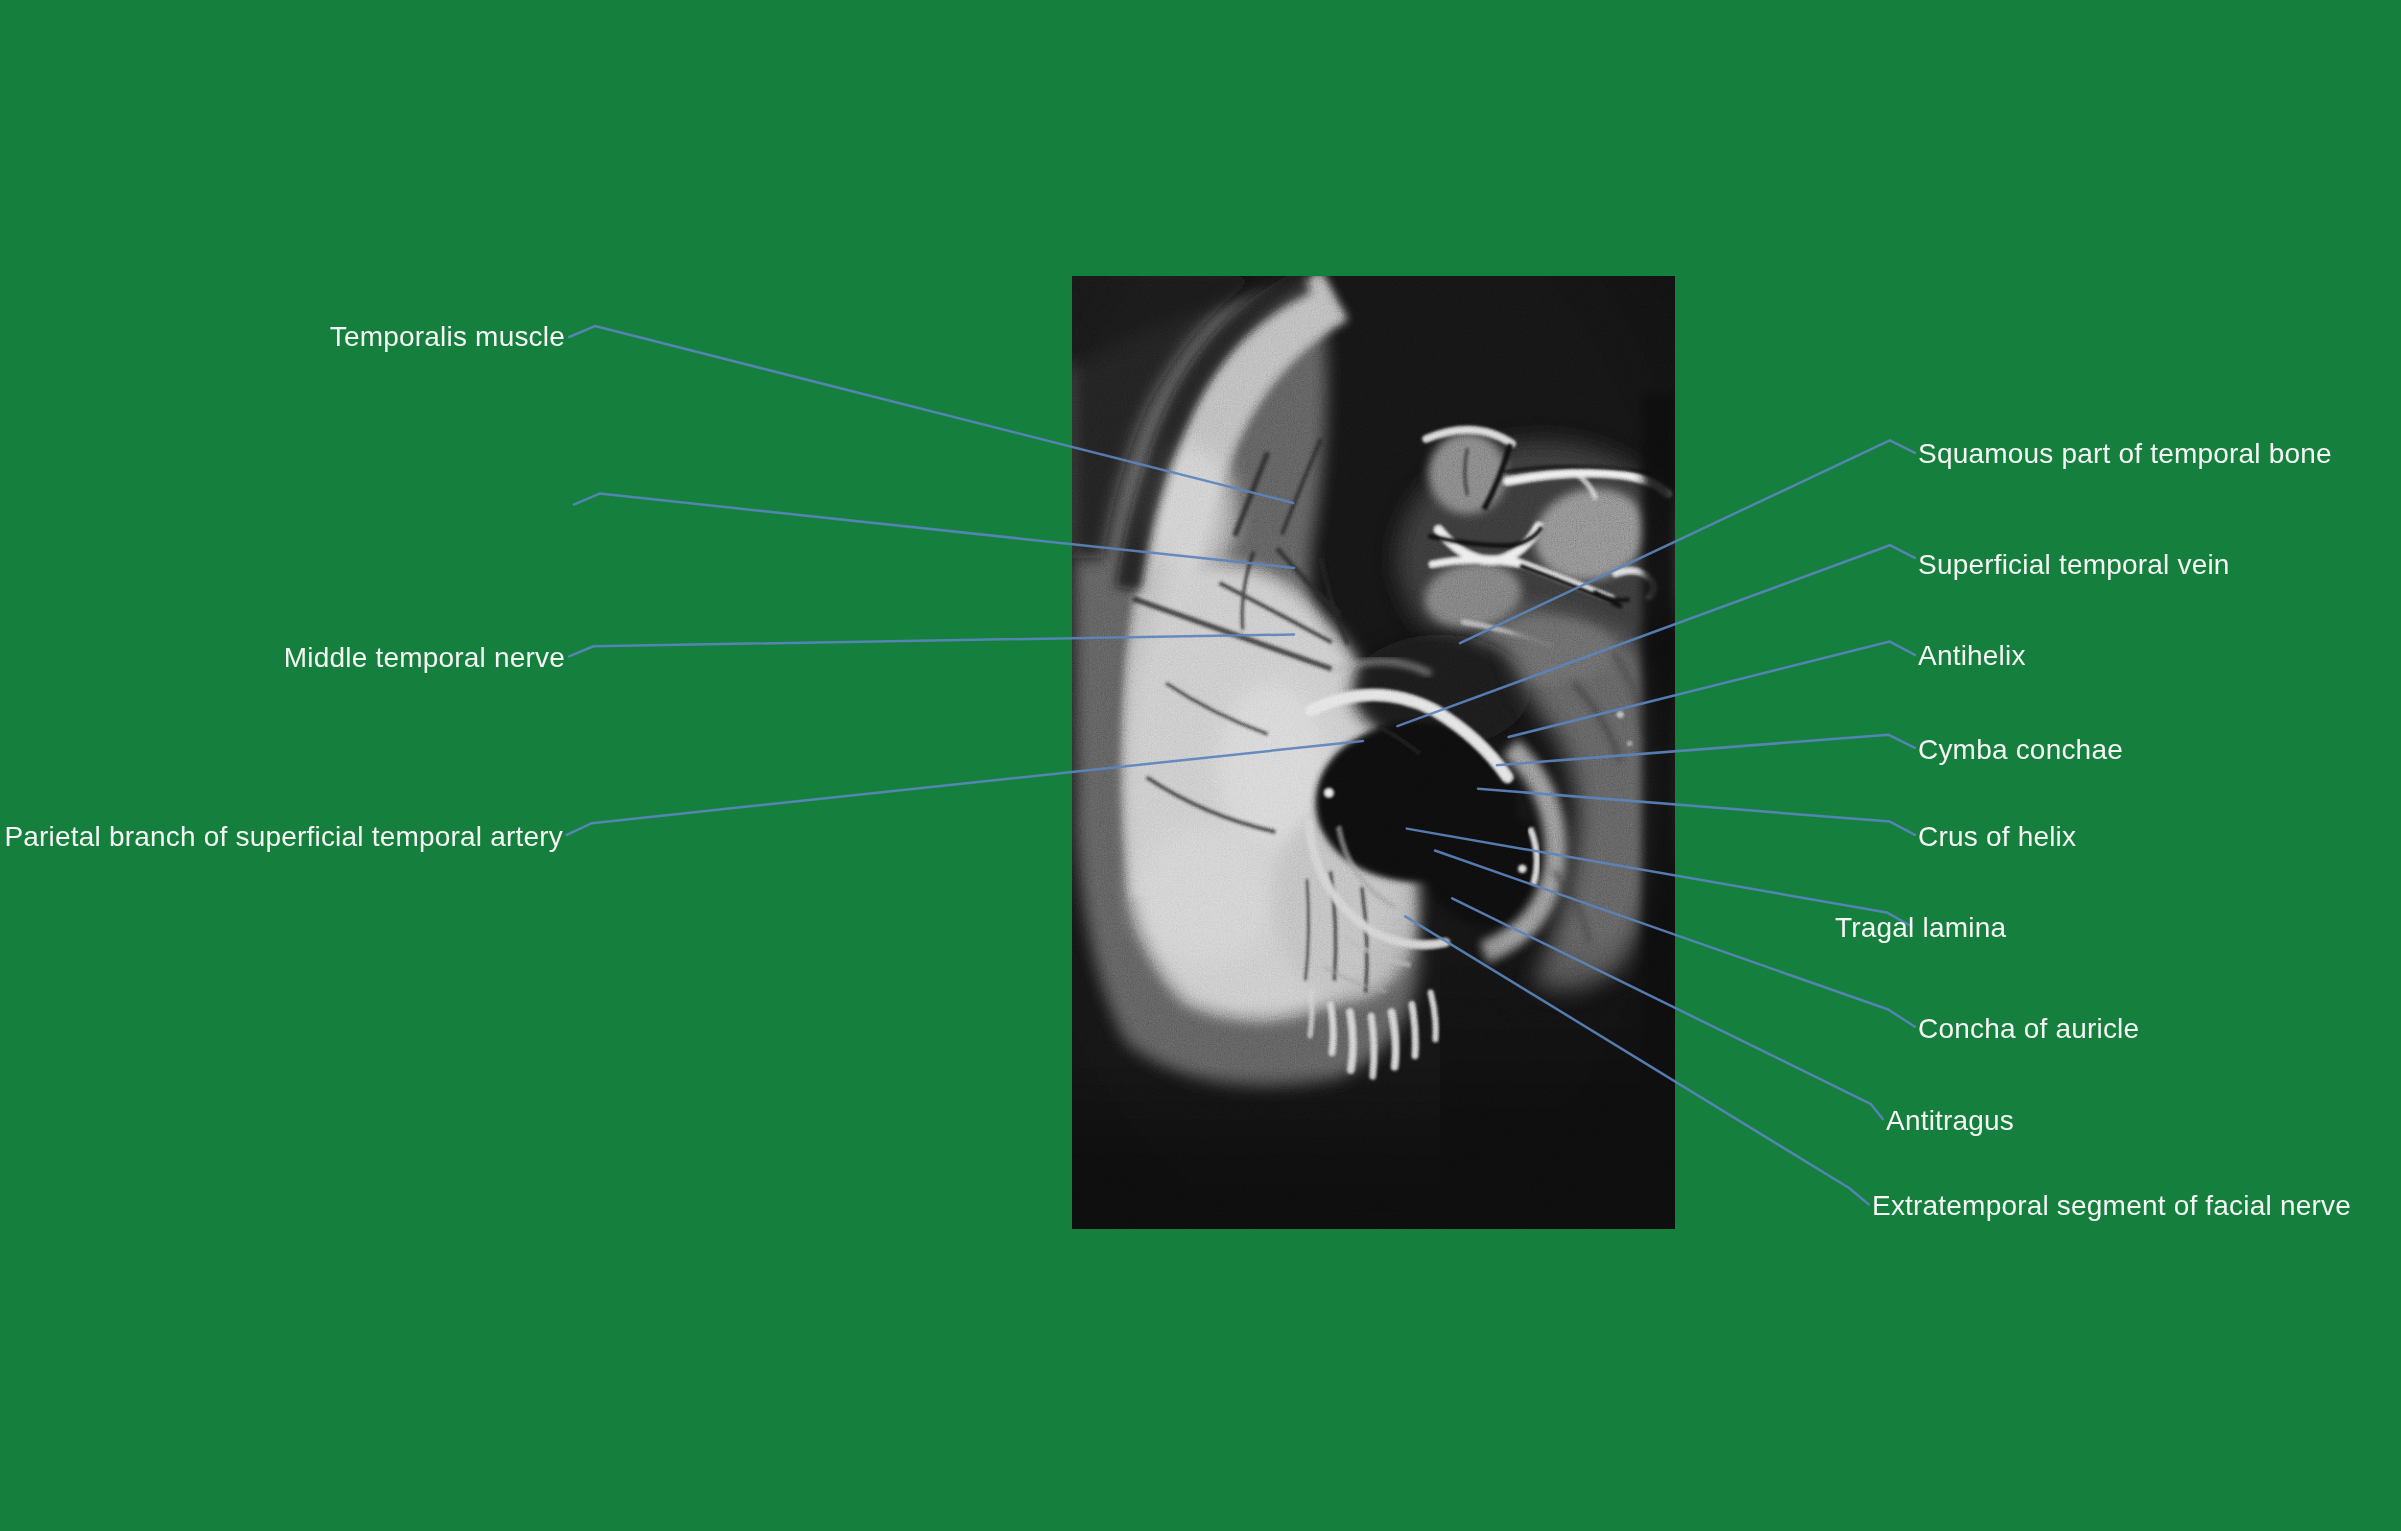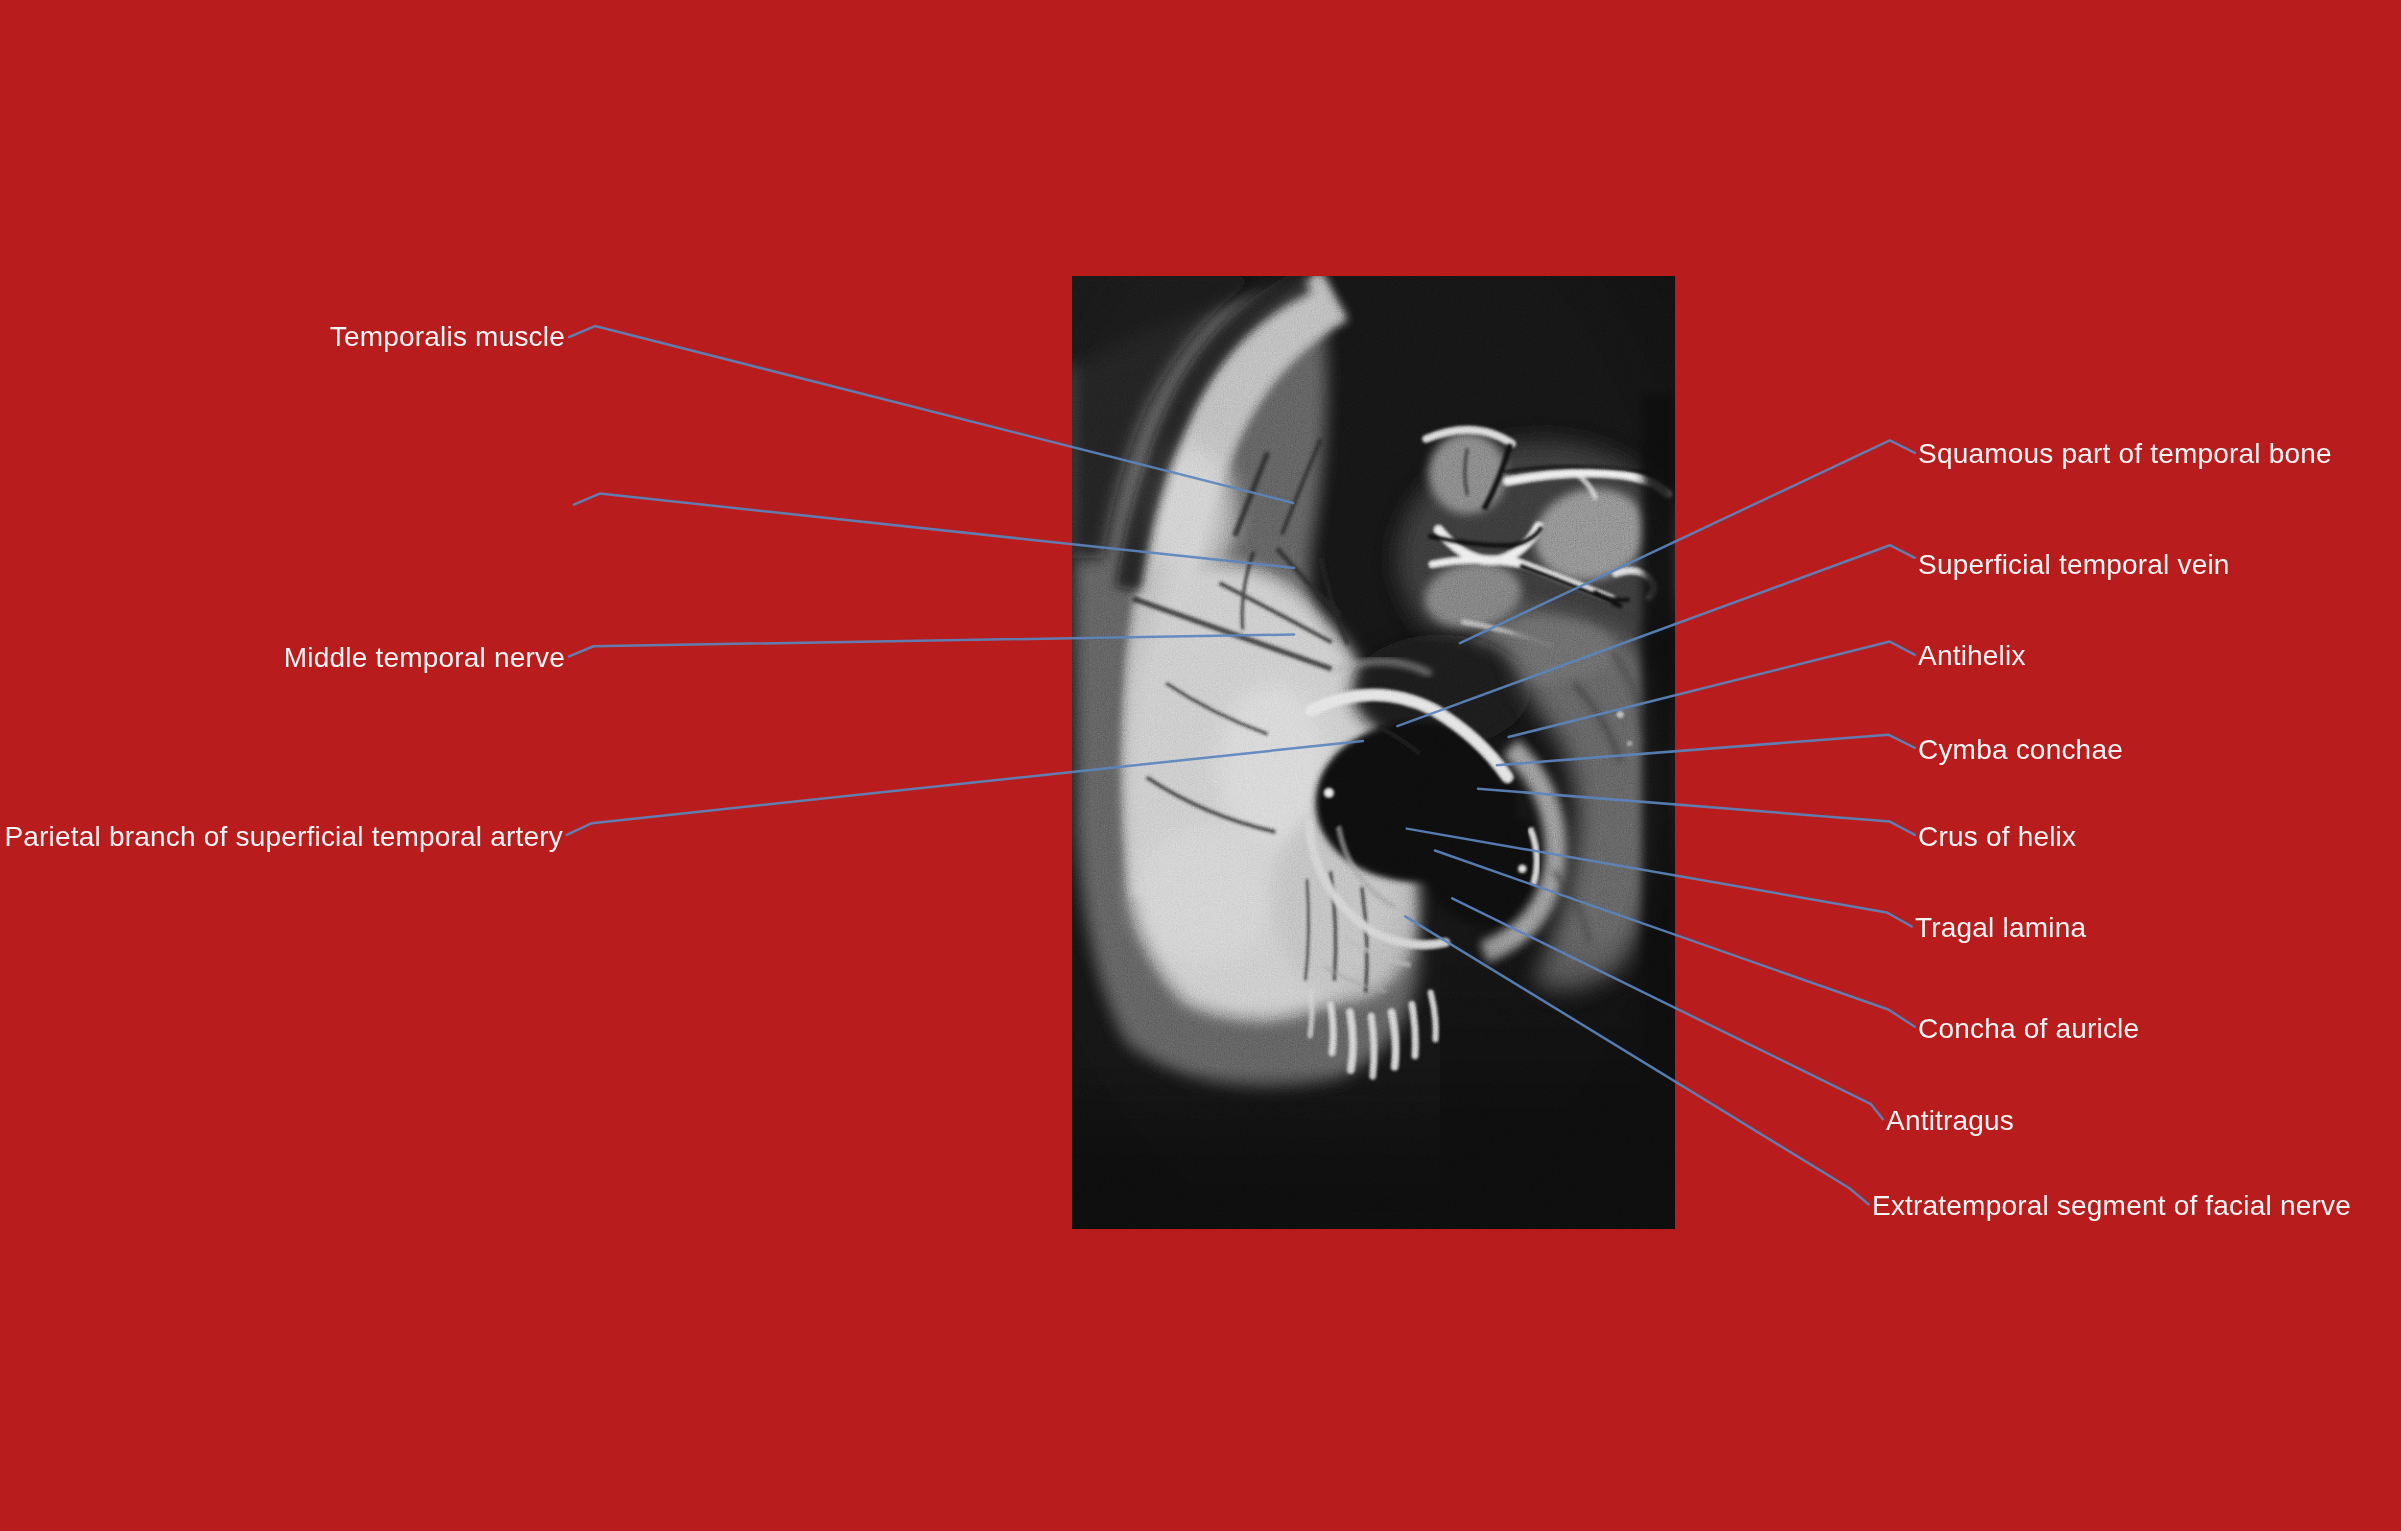--- a/index.html
+++ b/index.html
@@ -1,18 +1,18 @@
 <!DOCTYPE html>
 <html style="font-size:12.5px"><head>
 <meta charset="utf-8">
 <style>
   html,body{margin:0;padding:0;background:#000;}
   body{width:2401px;height:1532px;position:relative;overflow:hidden;
        font-family:"Liberation Sans",sans-serif;}
-  .canvas{position:absolute;inset:0;background:#b91c1c;}
+  .canvas{position:absolute;inset:0;background:#15803d;}
   .mri{position:absolute;left:1072px;top:276px;width:603px;height:953px;}
   .mri svg{display:block;width:100%;height:100%;}
   .lines{position:absolute;left:0;top:0;width:2401px;height:1532px;pointer-events:none;}
   .label{position:absolute;color:#f5f5f5;font-size:28px;line-height:34px;
          white-space:nowrap;letter-spacing:0.2px;}
   .label.left{text-align:right;}
 </style>
 </head>
 <body>
 
@@ -176,19 +176,19 @@
 
   <div class="label left" style="right:1836px;top:320px">Temporalis muscle</div>
   <div class="label left" style="right:1836px;top:641px">Middle temporal nerve</div>
   <div class="label left" style="right:1838px;top:820px">Parietal branch of superficial temporal artery</div>
 
   <div class="label" style="left:1918px;top:437px">Squamous part of temporal bone</div>
   <div class="label" style="left:1918px;top:548px">Superficial temporal vein</div>
   <div class="label" style="left:1918px;top:639px">Antihelix</div>
   <div class="label" style="left:1918px;top:733px">Cymba conchae</div>
   <div class="label" style="left:1918px;top:820px">Crus of helix</div>
-  <div class="label" style="left:1915px;top:911px">Tragal lamina</div>
+  <div class="label" style="left:1835px;top:911px">Tragal lamina</div>
   <div class="label" style="left:1918px;top:1012px">Concha of auricle</div>
   <div class="label" style="left:1886px;top:1104px">Antitragus</div>
   <div class="label" style="left:1872px;top:1189px">Extratemporal segment of facial nerve</div>
 
 </div>
 
 
 </body></html>

